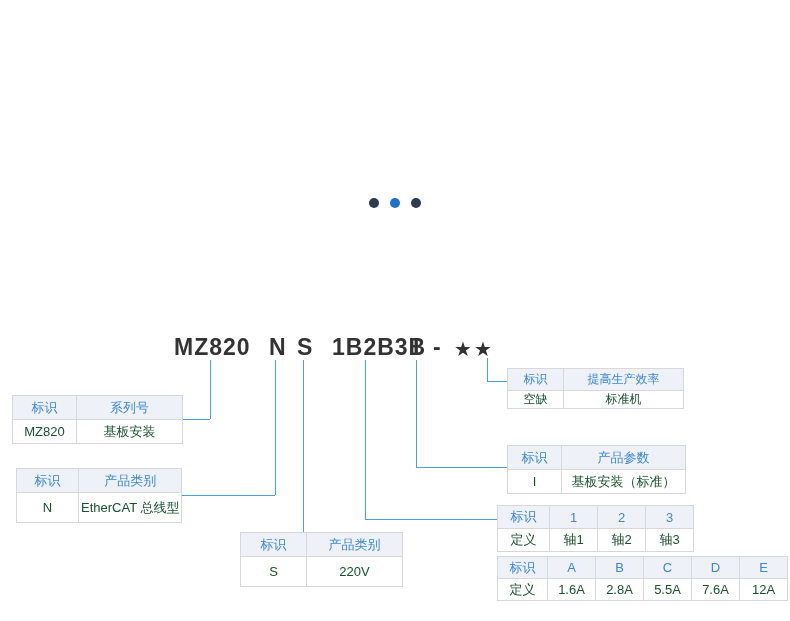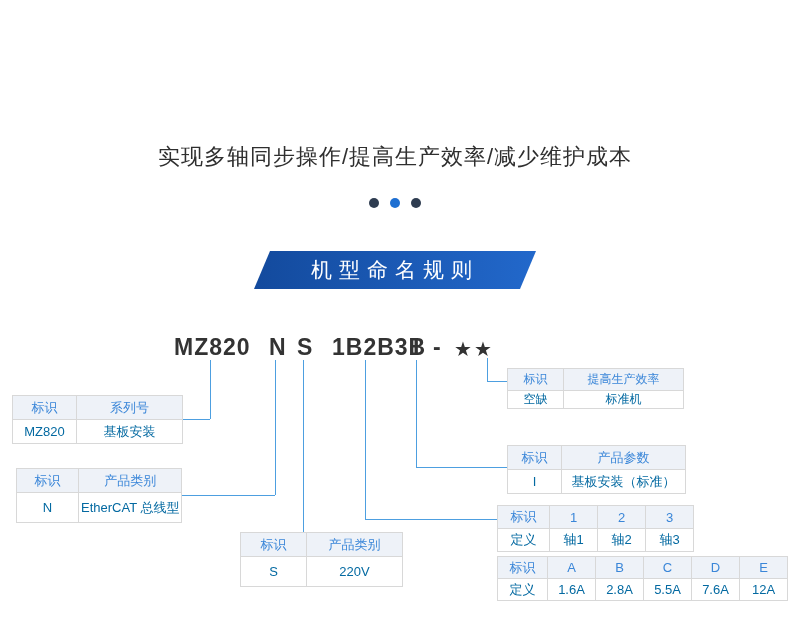--- a/index.html
+++ b/index.html
@@ -26,41 +26,37 @@
 
   .model-seg { position:absolute; top:334px; font-size:23px; font-weight:bold;
                color:#333; letter-spacing:1px; white-space:nowrap; }
   .model-seg.stars { top:337px; font-size:20px; letter-spacing:2px; }
 
   .line { position:absolute; background:#4d9fe0; }
   .v { width:1px; }
   .h { height:1px; }
 
   .tbl { position:absolute; border-collapse:collapse; table-layout:fixed; background:#fff; }
-  .tbl td { border:1px solid #d8d8d8; text-align:center; font-size:13px; color:#0369a1;
+  .tbl td { border:1px solid #d8d8d8; text-align:center; font-size:13px; color:#14532d;
             padding:0 2px; overflow:hidden; white-space:nowrap; }
   .tbl tr.head td { background:#eef2f8; color:#3a86d8; }
   .tbl.small td { font-size:12px; }
 </style>
 </head>
 <body>
 
 <div class="canvas">
 
-  <div class="subtitle">实现多轴同步操作/提高生产效率/减少维护成本</div>
 
   <div class="dots">
     <span class="dot"></span>
     <span class="dot active"></span>
     <span class="dot"></span>
   </div>
 
-  <div class="banner">
-    <span>机型命名规则</span>
-  </div>
 
   <span class="model-seg" style="left:174px">MZ820</span>
   <span class="model-seg" style="left:269px">N</span>
   <span class="model-seg" style="left:297px">S</span>
   <span class="model-seg" style="left:332px">1B2B3B</span>
   <span class="model-seg" style="left:413px">I</span>
   <span class="model-seg" style="left:433px">-</span>
   <span class="model-seg stars" style="left:454px">★★</span>
 
   <div class="line v" style="left:210px;top:360px;height:59px"></div>

